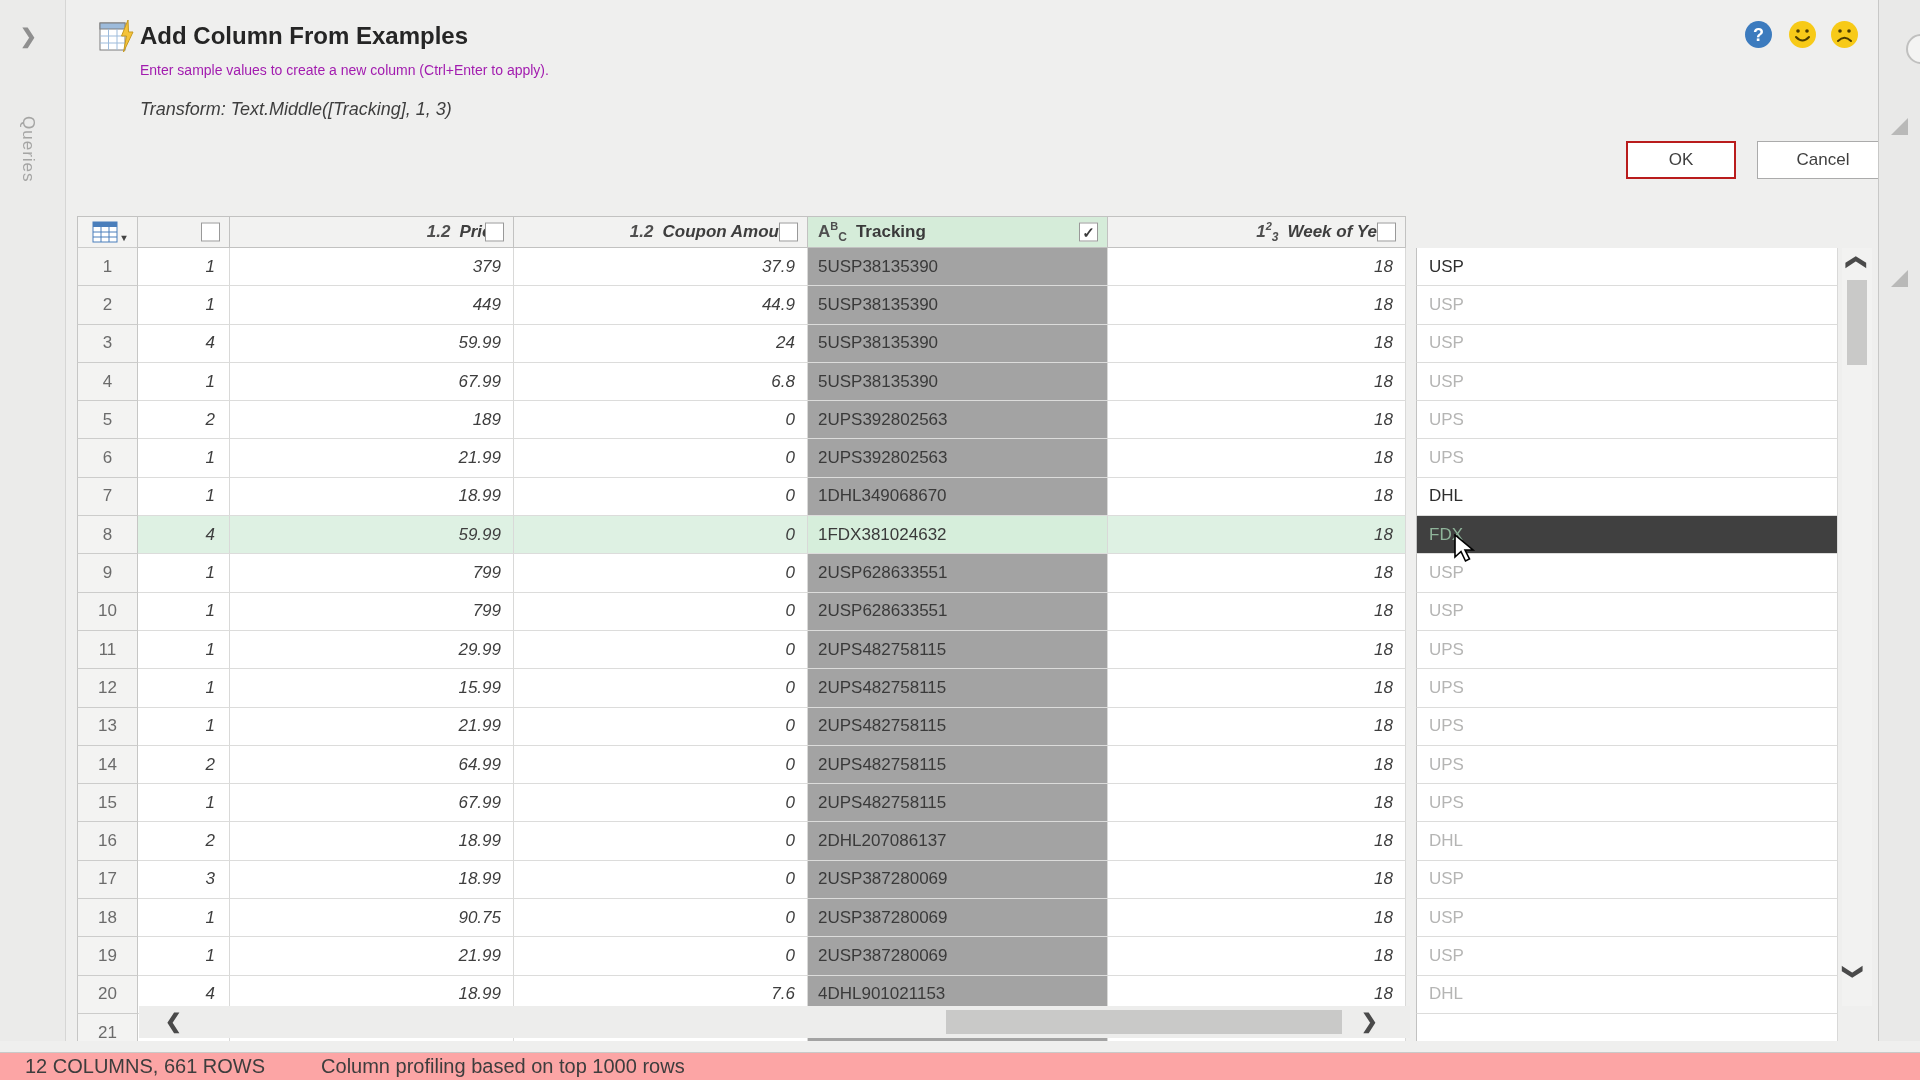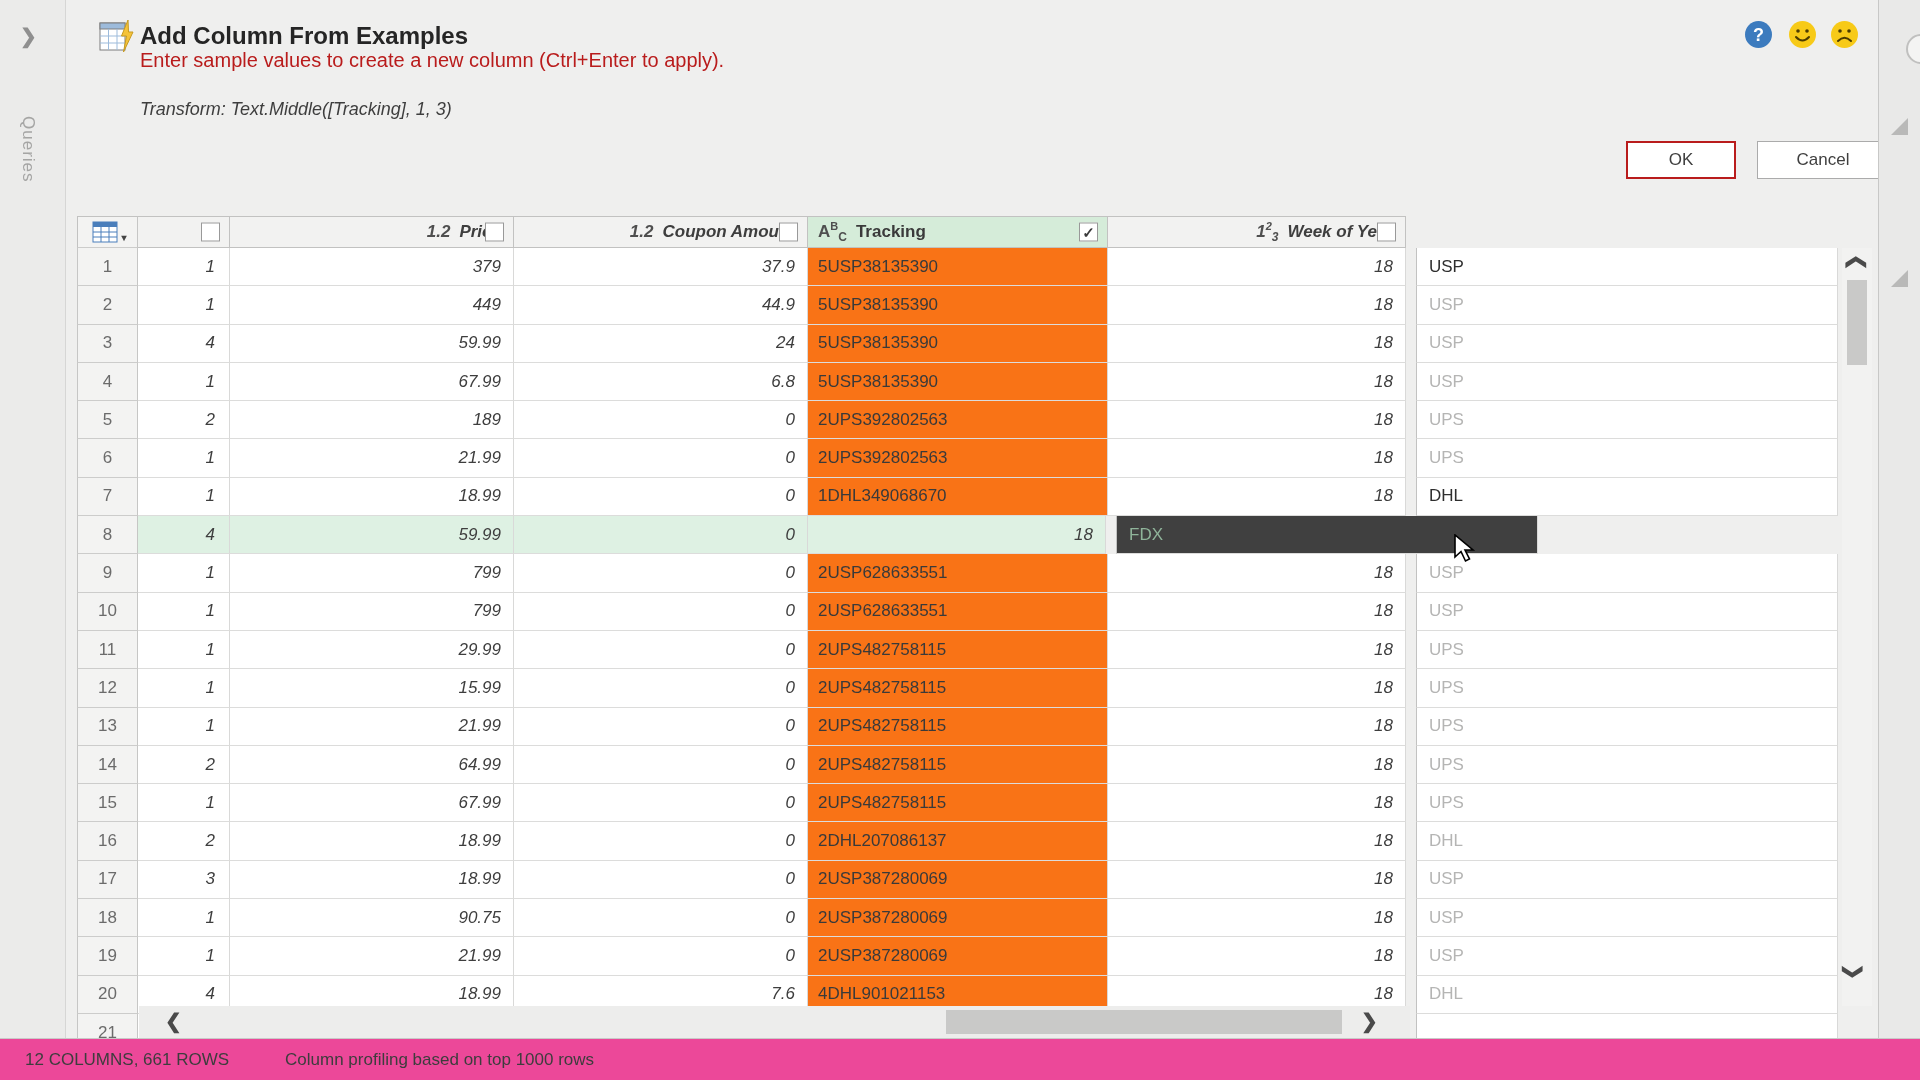--- a/index.html
+++ b/index.html
@@ -14,21 +14,21 @@
   .sidebar { position:absolute; left:0; top:0; width:66px; height:1041px;
     background:#ebebea; border-right:1px solid #d6d6d5; }
   .expand-chevron { position:absolute; left:20px; top:24px; font-size:20px;
     color:#8f8f8f; font-weight:bold; cursor:pointer; }
   .queries-label { position:absolute; left:18px; top:116px;
     writing-mode:vertical-lr; font-size:17px; color:#a5a5a4; letter-spacing:1px; }
 
   
   .hdr-icon { position:absolute; left:99px; top:19px; }
   .title { position:absolute; left:140px; top:22px; font-size:24px; font-weight:bold; color:#252525; }
-  .subtitle { position:absolute; left:140px; top:49px; font-size:20px; color:#b91c1c; }
+  .subtitle { position:absolute; left:140px; top:62px; font-size:14px; color:#a21caf; }
   .transform-line { position:absolute; left:140px; top:99px; font-size:18px; font-style:italic; color:#3e3e3e; }
 
   .fb-icon { position:absolute; top:20px; width:29px; height:29px; cursor:pointer; }
   #help-icon { left:1744px; } #smile-icon { left:1788px; } #frown-icon { left:1830px; }
 
   .btn { position:absolute; top:141px; height:38px; background:#ffffff;
     font-size:17px; color:#3f3f3f; display:flex; align-items:center; justify-content:center;
     cursor:pointer; font-family:"Liberation Sans",sans-serif; }
   .btn-ok { left:1626px; width:110px; border:2px solid #b91c1c; }
   .btn-cancel { left:1757px; width:132px; border:1px solid #ababab; }
@@ -53,21 +53,21 @@
 
   .drow { display:flex; height:38.3px; }
   .cell { display:flex; align-items:center; background:#fff; font-size:17px;
     border-right:1px solid #d9d9d8; border-bottom:1px solid #dcdcdb; overflow:hidden; }
   .c-num   { width:61px;  justify-content:center; background:#f3f3f2; color:#6b6b6b;
              border-right:1px solid #c6c6c5; border-bottom:1px solid #cccccb;
              border-left:1px solid #c6c6c5; font-style:normal; }
   .c-qty   { width:92px;  justify-content:flex-end; padding-right:14px; font-style:italic; color:#3e3e3e; }
   .c-price { width:284px; justify-content:flex-end; padding-right:12px; font-style:italic; color:#3e3e3e; }
   .c-coupon{ width:294px; justify-content:flex-end; padding-right:12px; font-style:italic; color:#3e3e3e; }
-  .c-track { width:300px; padding-left:10px; background:#f97316; color:#3a3a3a; }
+  .c-track { width:300px; padding-left:10px; background:#a3a3a3; color:#3a3a3a; }
   .c-week  { width:298px; justify-content:flex-end; padding-right:12px; font-style:italic; color:#3e3e3e; }
   .c-gap   { width:10px;  background:#efefee; border:none; }
   .c-text  { width:422px; padding-left:12px; border-left:1px solid #c2c2c1; }
   .hcell.c-gap { background:#efefee; border:none; }
 
   .drow.selrow .c-qty, .drow.selrow .c-price, .drow.selrow .c-coupon, .drow.selrow .c-week { background:#def1e3; }
   .drow.selrow .c-track { background:#d6eedb; }
   .c-text.entered { color:#2e2e2e; }
   .c-text.suggested { color:#b5b5b4; }
   .c-text.selcell { background:#404040; color:#8fb49a; }
@@ -88,23 +88,23 @@
   
   .right-strip { position:absolute; left:1878px; top:0; width:42px; height:1041px;
     background:#e9e9e8; border-left:1px solid #c8c8c7; overflow:hidden; }
   .strip-circle { position:absolute; right:-16px; top:34px; width:30px; height:30px;
     border-radius:50%; border:2px solid #c0c0bf; background:#f4f4f3; }
   .strip-tri { position:absolute; left:12px; width:0; height:0;
     border-left:17px solid transparent; border-bottom:17px solid #b9b9b8; }
   .strip-tri.t1 { top:118px; } .strip-tri.t2 { top:270px; }
 
   
-  .statusbar { position:absolute; left:0; bottom:0; width:1920px; height:42px;
-    background:#ec4899; border-top:1px solid #c9c9c8;
-    display:flex; align-items:center; font-size:17px; color:#3d3d3d; }
+  .statusbar { position:absolute; left:0; bottom:0; width:1920px; height:28px;
+    background:#fca5a5; border-top:1px solid #c9c9c8;
+    display:flex; align-items:center; font-size:20px; color:#3d3d3d; }
   .statusbar .s-left { margin-left:25px; }
   .statusbar .s-right { margin-left:56px; }
 
   .mouse-cursor { position:absolute; left:1452px; top:534px; z-index:9; }
 </style>
 </head>
 <body>
 
 <div class="sidebar">
   <span class="expand-chevron">❯</span>
@@ -260,20 +260,21 @@
         <div class="cell c-track">1DHL349068670</div>
         <div class="cell c-week">18</div>
         <div class="cell c-gap"></div>
         <div class="cell c-text entered">DHL</div>
       </div>
       <div class="drow selrow">
         <div class="cell c-num">8</div>
         <div class="cell c-qty">4</div>
         <div class="cell c-price">59.99</div>
         <div class="cell c-coupon">0</div>
+        <div class="cell c-track">1FDX381024632</div>
         <div class="cell c-week">18</div>
         <div class="cell c-gap"></div>
         <div class="cell c-text suggested selcell">FDX</div>
       </div>
       <div class="drow">
         <div class="cell c-num">9</div>
         <div class="cell c-qty">1</div>
         <div class="cell c-price">799</div>
         <div class="cell c-coupon">0</div>
         <div class="cell c-track">2USP628633551</div>

